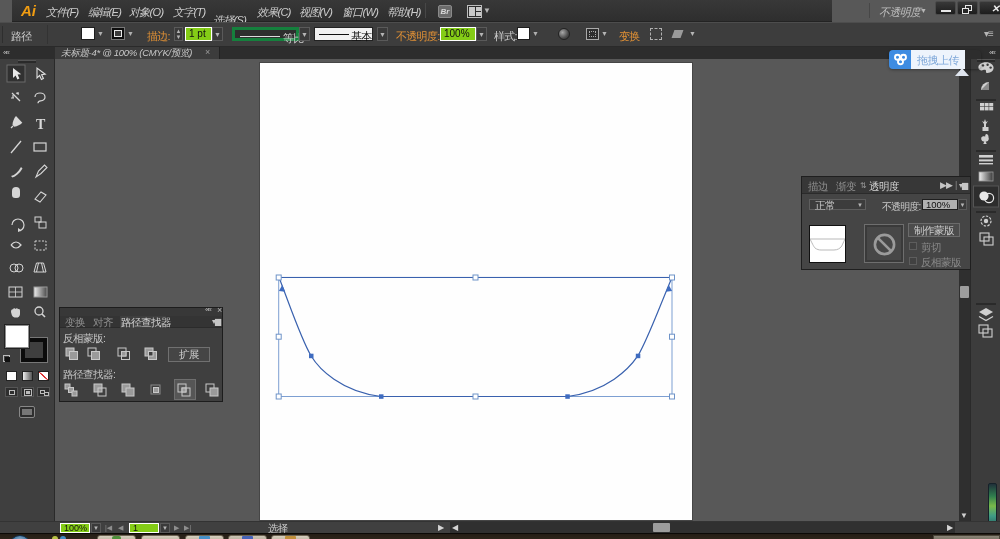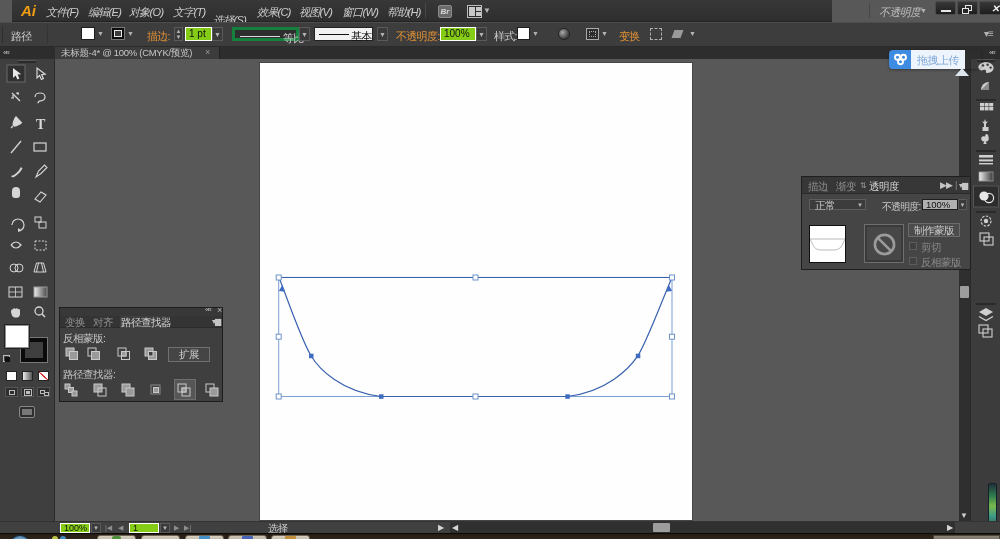--- a/index.html
+++ b/index.html
@@ -89,21 +89,21 @@
     <div class="abs" style="left:673px;top:5px;width:13px;height:12px;">
       <div class="abs" style="left:0px;top:2px;width:9px;height:8px;background:#9a9a9a;transform:skewX(-20deg);"></div>
     </div>
     <span class="abs" style="left:689px;top:7px;color:#b5b5b5;font-size:7px;">▼</span>
     <span class="abs" style="left:984px;top:5px;color:#b5b5b5;font-size:10px;letter-spacing:-1px;">▾≡</span>
   </div>
 
   <div class="abs" style="left:0;top:47px;width:1000px;height:12px;background:#2d2d2d;">
     <span class="abs" style="left:3px;top:1px;color:#b9b9b9;font-size:8px;letter-spacing:-2px;">««</span>
     <div class="abs" style="left:55px;top:0px;width:165px;height:12px;background:#3c3c3c;border-right:1px solid #222;"></div>
-    <span class="abs" style="left:61px;top:0px;color:#c6c6c6;font-size:9.5px;letter-spacing:-0.3px;">未标题-4* @ 100% (CMYK/预览)</span>
+    <span class="abs" style="left:61px;top:0px;color:#c6c6c6;font-size:9.5px;letter-spacing:-0.3px;font-style:italic;">未标题-4* @ 100% (CMYK/预览)</span>
     <span class="abs" style="left:205px;top:0px;color:#9a9a9a;font-size:9px;">×</span>
     <span class="abs" style="left:989px;top:1px;color:#b9b9b9;font-size:8px;letter-spacing:-2px;">««</span>
   </div>
 
   <div class="abs" id="toolbar" style="left:0;top:59px;width:55px;height:474px;background:#3f3f3f;border-right:1px solid #2a2a2a;">
     <div class="abs" style="left:18px;top:1px;width:18px;height:3px;background:#2a2a2a;border-top:1px solid #555;"></div>
     <svg class="abs" style="left:0;top:0;" width="55" height="474" viewBox="0 0 55 474">
 
       <rect x="7" y="6" width="18" height="17" fill="#313131" stroke="#6a6a6a" stroke-width="1"></rect>
 

